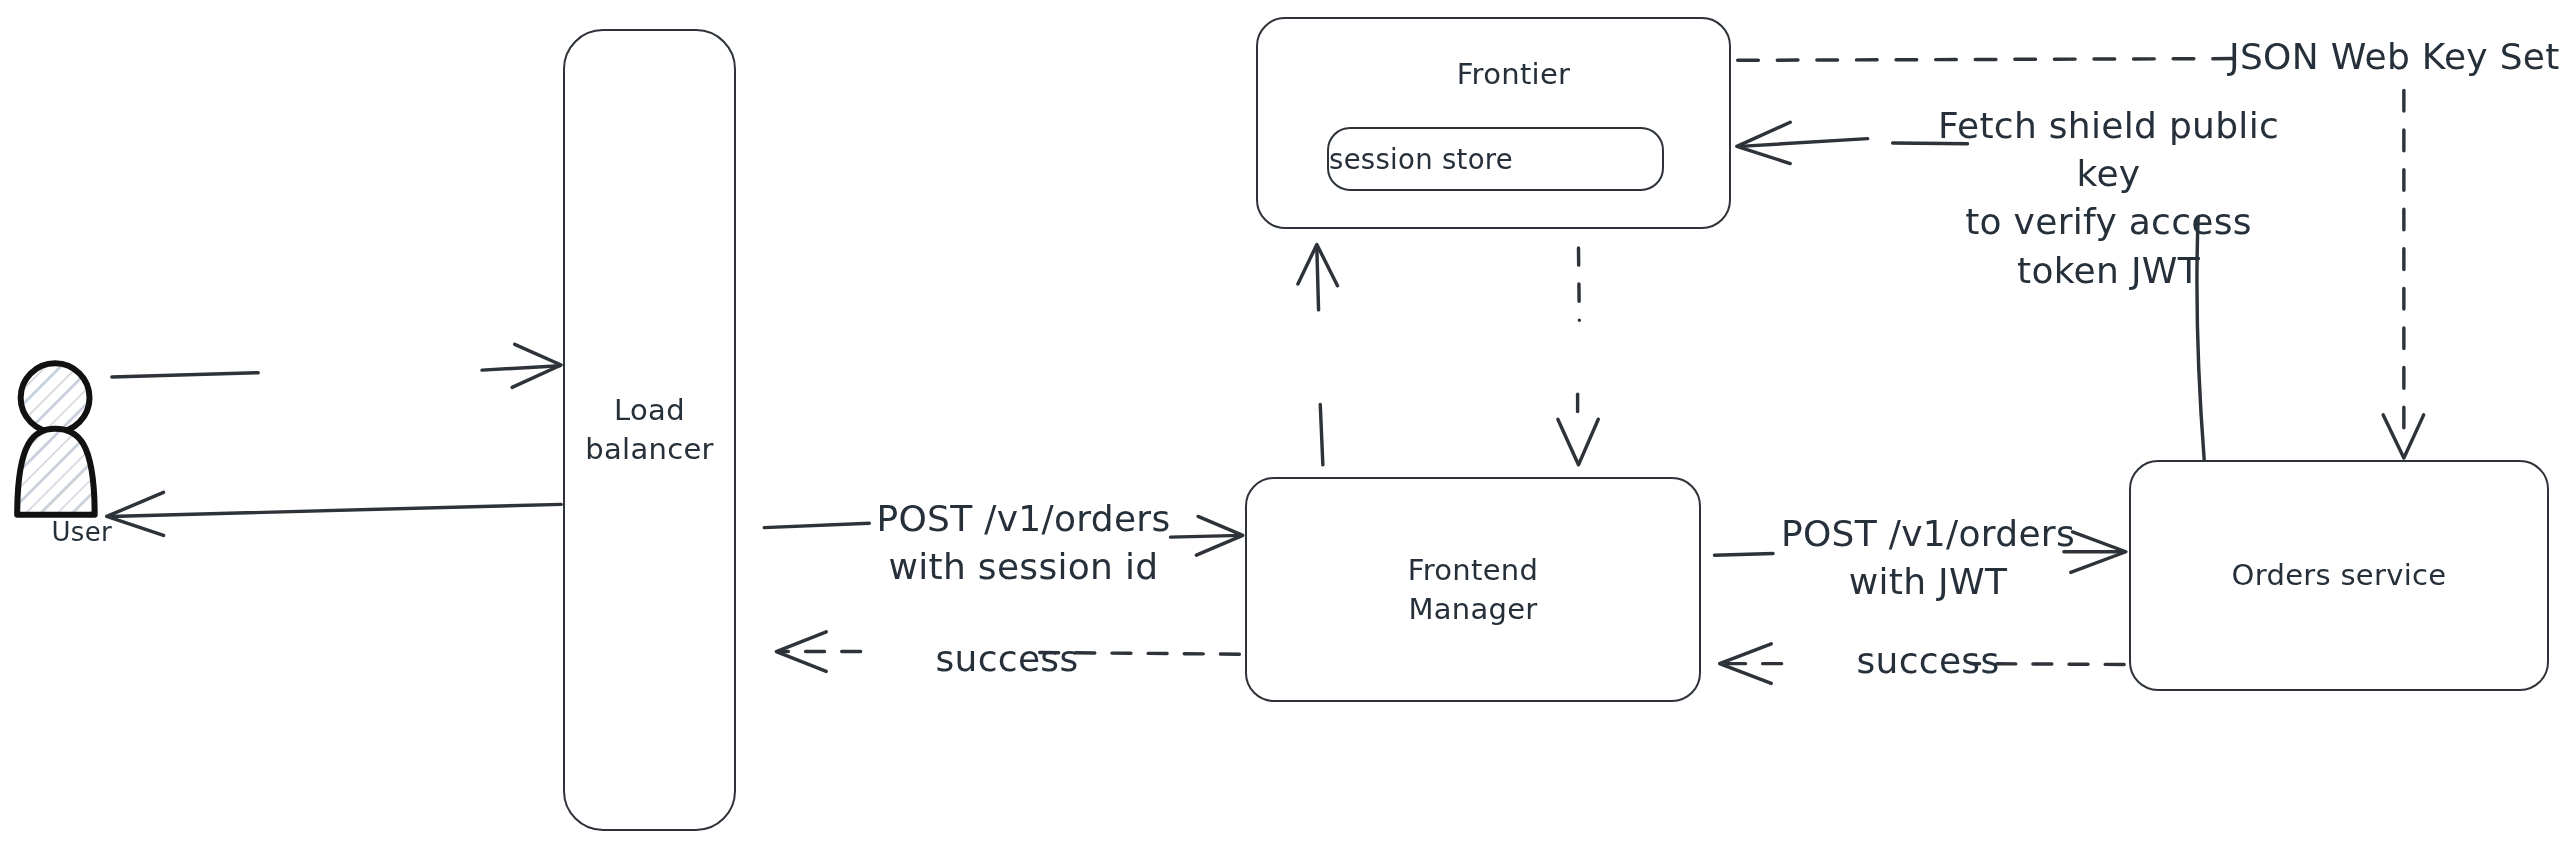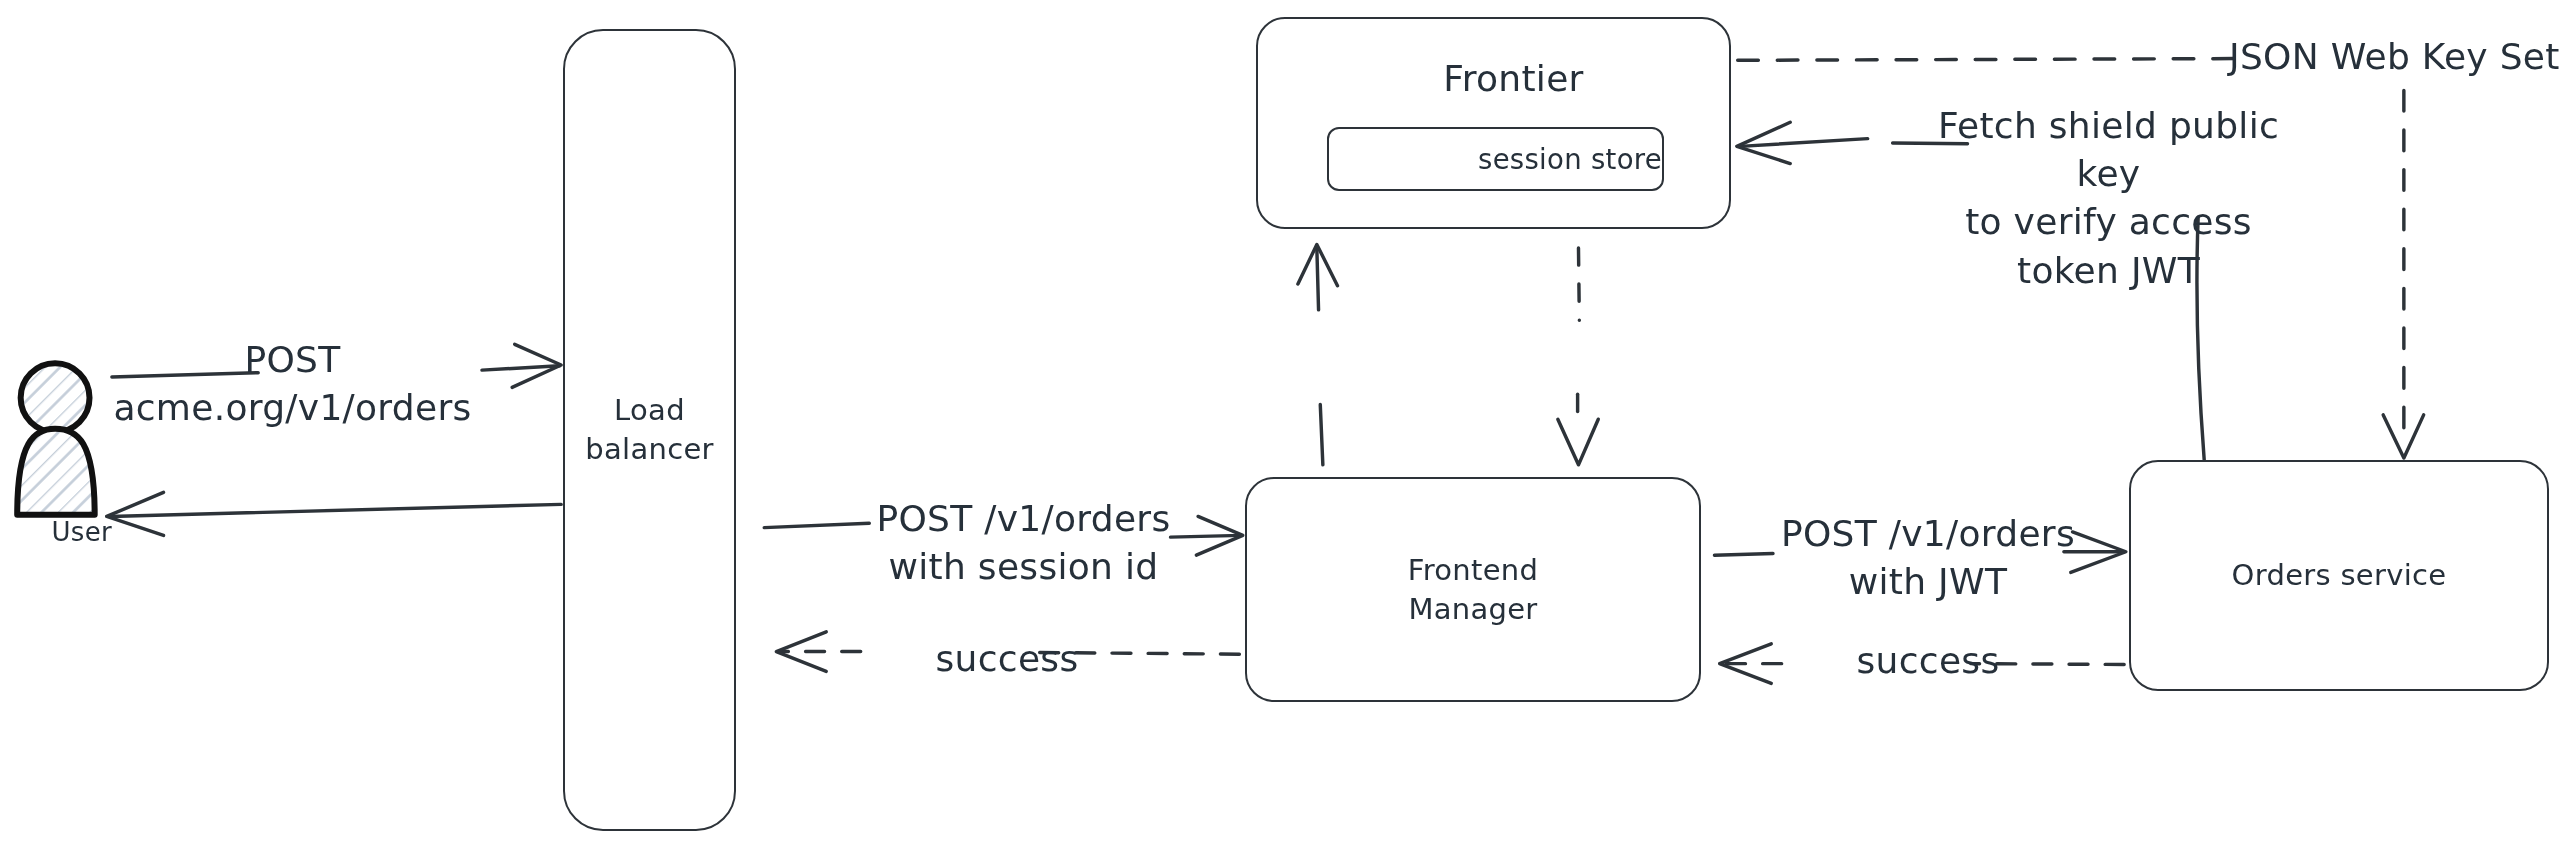--- a/index.html
+++ b/index.html
@@ -55,34 +55,34 @@
   #node-frontier {
     left: 1256px; top: 17px;
     width: 475px; height: 212px;
     border-radius: 29px;
     display: block;
   }
   #frontier-title {
     position: absolute;
     left: 0; right: 0;
     top: 36px;
-    font-size: 36px;
+    font-size: 29px;
     text-align: center;
     padding-left: 40px;
   }
   #node-session-store {
     position: absolute;
     left: 69px; top: 108px;
     width: 337px; height: 64px;
     border: 2.6px solid #2d3339;
-    border-radius: 12px;
+    border-radius: 23px;
     background: #ffffff;
     display: flex;
     align-items: center;
-    justify-content: flex-end;
+    justify-content: flex-start;
     box-sizing: border-box;
   }
   #node-session-store .node-label { font-size: 27.5px; }
 
   #node-frontend-manager {
     left: 1245px; top: 477px;
     width: 456px; height: 225px;
     border-radius: 29px;
   }
   #node-orders-service {
@@ -229,22 +229,20 @@
 Manager</span>
   </div>
 
   <div class="node" id="node-orders-service">
     <span class="node-label">Orders service</span>
   </div>
 
   <div id="actor-user"></div>
   <div class="free-label" id="user-caption">User</div>
 
-  <div class="edge-label" id="lbl-user-post">POST
-acme.org/v1/orders</div>
 
   <div class="edge-label" id="lbl-lb-to-fm">POST /v1/orders
 with session id</div>
 
   <div class="edge-label" id="lbl-fm-to-lb">success</div>
 
 
 
   <div class="edge-label" id="lbl-fm-to-orders">POST /v1/orders
 with JWT</div>

